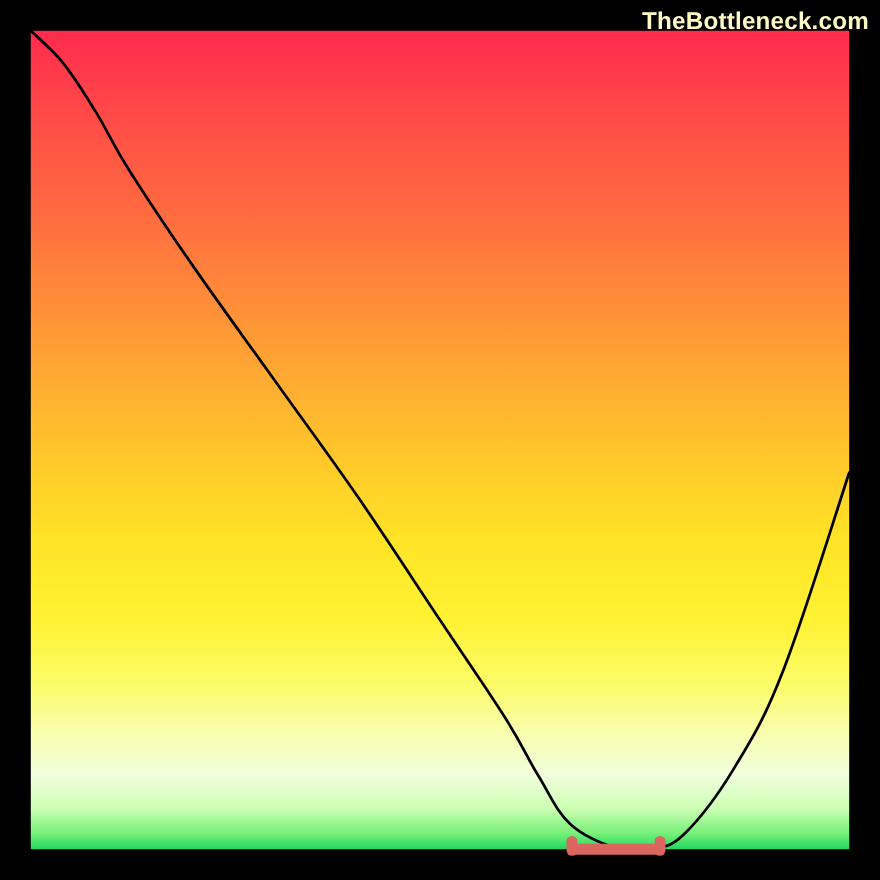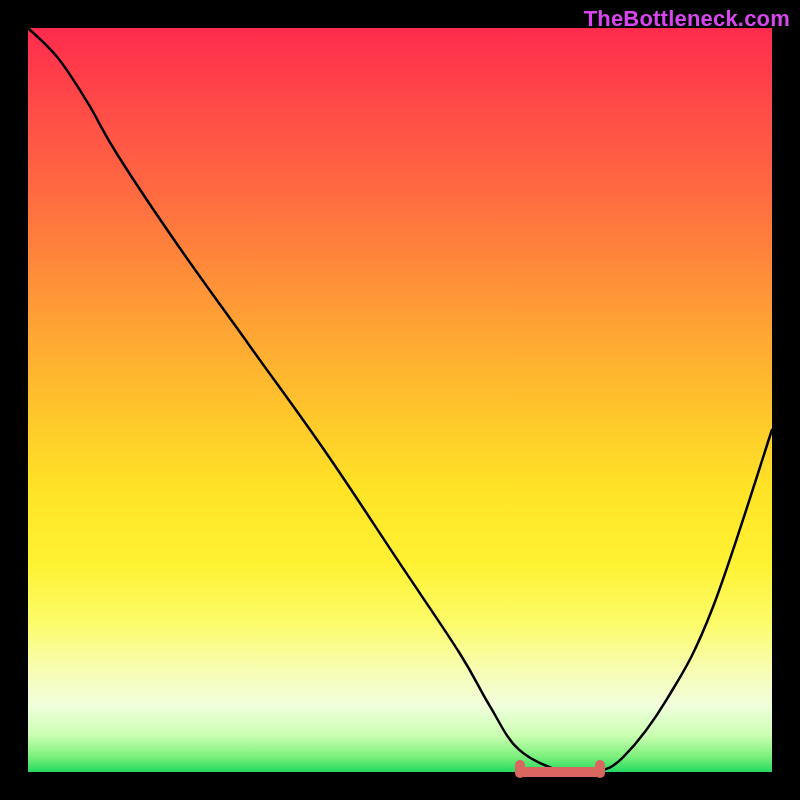--- a/index.html
+++ b/index.html
@@ -33,21 +33,21 @@
       #7af07a 98%,
       #22d960 100%);
   }
   .watermark {
     position: absolute;
     top: 6px;
     right: 10px;
     font-family: Arial, Helvetica, sans-serif;
     font-size: 22px;
     font-weight: 600;
-    color: #d946ef;
+    color: #fef9c3;
     letter-spacing: 0.2px;
   }
   svg.curve {
     position: absolute;
     left: 0; top: 0;
     width: 100%; height: 100%;
     overflow: visible;
   }
   .flat-marker {
     position: absolute;

